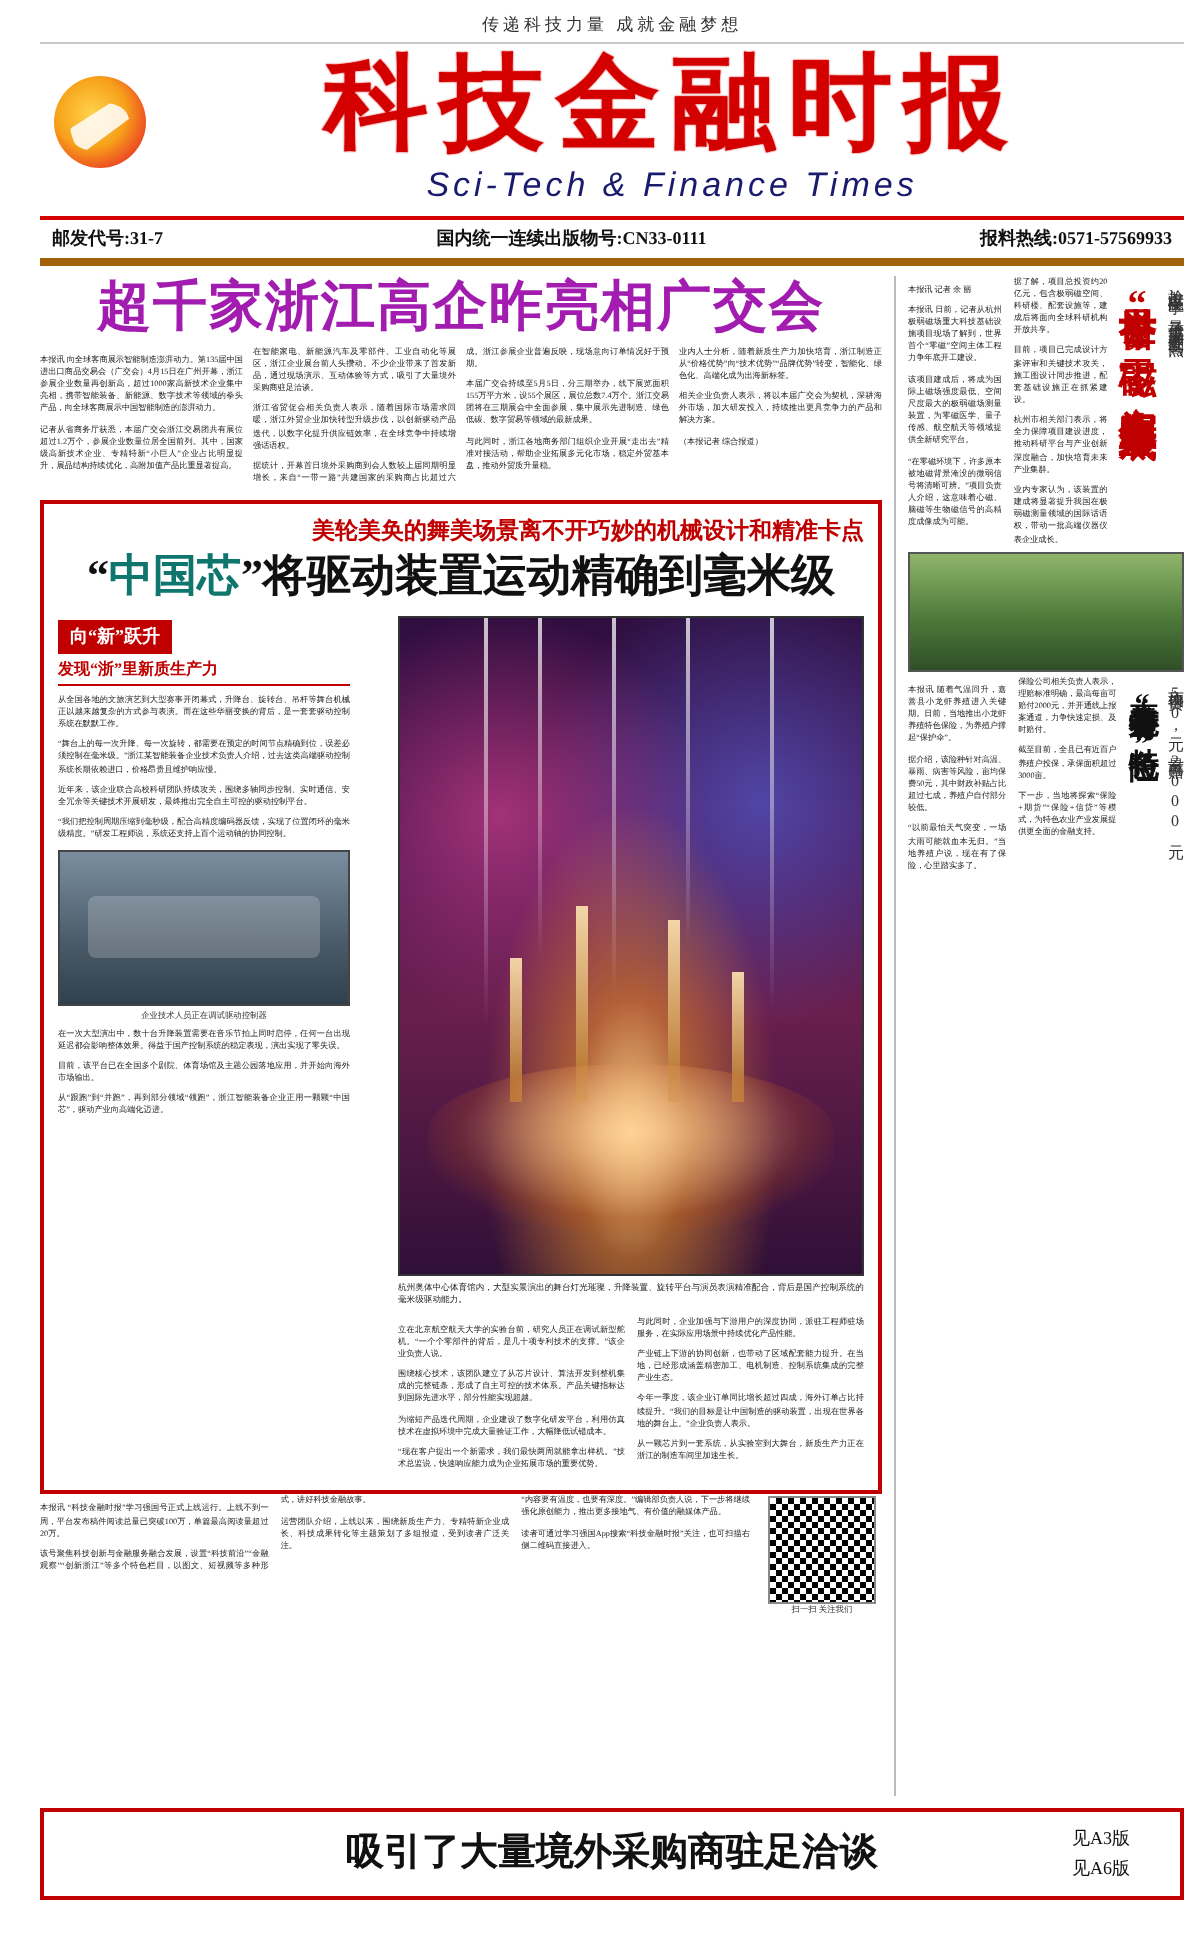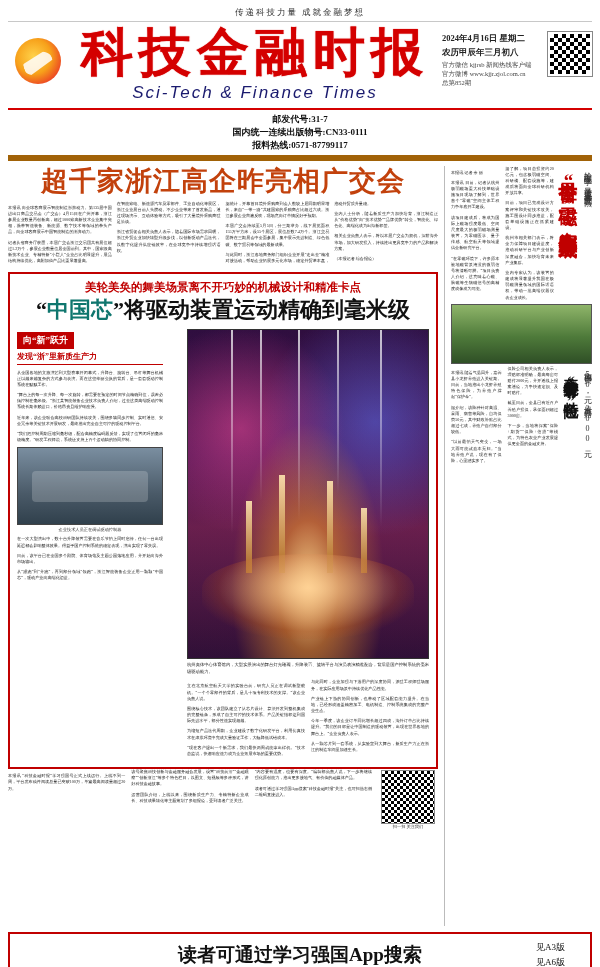--- a/index.html
+++ b/index.html
@@ -4,21 +4,21 @@
 <style>
   html,body{margin:0;padding:0;}
   body{
     width:600px;height:967px;
     background:#ffffff;
     font-family:"Liberation Serif", serif;
     color:#111;
     overflow:hidden;
     position:relative;
   }
-  .page{width:600px;height:967px;position:relative;box-sizing:border-box;padding:4px 8px 0 8px;}
+  .page{width:600px;height:967px;position:relative;box-sizing:border-box;padding:4px 8px 0 20px;}
 
   
   .top-slogan{
     text-align:center;font-size:8.5px;letter-spacing:2px;color:#333;
     padding:3px 0 2px 0;
   }
   .masthead{
     display:flex;align-items:flex-start;justify-content:space-between;
     border-top:1px solid #c8c8c8;
     padding-top:4px;
@@ -48,23 +48,23 @@
   }
   .mast-right{width:150px;font-size:7px;line-height:1.5;color:#222;padding-top:6px;}
   .mast-right .qr{width:40px;height:40px;background:
       repeating-conic-gradient(#000 0 25%, #fff 0 50%) 0 0/8px 8px;
       border:2px solid #fff;outline:1px solid #888;float:right;margin-left:4px;}
   .mast-right .dateline{font-size:8.5px;font-weight:bold;margin-bottom:1px;}
   .mast-right .small{font-size:6.5px;line-height:1.45;color:#444;}
 
   
   .infobar{
-    border-top:2px solid #d40000;border-bottom:6px solid #a16207;
-    margin-top:5px;display:flex;justify-content:space-between;align-items:center;
-    padding:3px 6px;font-size:9px;font-weight:bold;flex-direction:column;
+    border-top:2px solid #d40000;border-bottom:4px solid #a16207;
+    margin-top:5px;display:flex;justify-content:space-between;align-items:flex-end;
+    padding:3px 6px;font-size:9px;font-weight:bold;
   }
   .infobar span{white-space:nowrap;}
 
   
   .body{display:flex;margin-top:5px;height:760px;}
   .colmain{width:436px;padding-right:6px;box-sizing:border-box;}
   .colright{width:148px;border-left:1px solid #bbb;padding-left:6px;box-sizing:border-box;}
 
   
   .tiny{
@@ -72,28 +72,28 @@
     font-family:"Liberation Serif",serif;
   }
   .cols2{column-count:2;column-gap:6px;}
   .cols3{column-count:3;column-gap:6px;}
   .cols4{column-count:4;column-gap:5px;}
 
   
   .kicker{text-align:center;font-size:12px;color:#c00000;margin:6px 0 2px;font-weight:bold;}
   .headline1{
     text-align:center;font-size:27px;font-weight:bold;letter-spacing:1px;
-    color:#c2410c;line-height:1.15;margin-bottom:4px;
+    color:#a21caf;line-height:1.15;margin-bottom:4px;
   }
 
   
   .feature{
     border:2px solid #c00000;margin-top:8px;padding:6px 7px 8px 7px;position:relative;
   }
-  .feature-kicker{text-align:center;font-size:11.5px;color:#c00000;font-weight:bold;margin-bottom:2px;}
+  .feature-kicker{text-align:right;font-size:11.5px;color:#c00000;font-weight:bold;margin-bottom:2px;}
   .feature-head{
     text-align:center;font-size:22px;font-weight:bold;line-height:1.2;margin-bottom:6px;
   }
   .feature-head .red{color:#0f766e;}
   .feat-body{display:flex;gap:24px;}
   .feat-left{width:146px;}
   .feat-right{flex:1;}
   .badge{
     background:#c00000;color:#fff;font-size:9px;font-weight:bold;
     padding:2px 6px;display:inline-block;margin-bottom:2px;
@@ -175,34 +175,26 @@
   <div class="top-slogan">传递科技力量  成就金融梦想</div>
 
   <div class="masthead">
     <div class="mast-left">
       <div class="sunlogo"></div>
     </div>
     <div class="mast-center">
       <div class="mast-title">科技金融时报</div>
       <div class="mast-sub">Sci-Tech &amp; Finance Times</div>
     </div>
-    <div class="mast-right">
-      <div class="qr"></div>
-      <div class="dateline">2024年4月16日 星期二</div>
-      <div class="dateline">农历甲辰年三月初八</div>
-      <div class="small">官方微信 kjjrsb 新闻热线客户端</div>
-      <div class="small">官方微博 www.kjjr.zjol.com.cn</div>
-      <div class="small">总第852期</div>
-    </div>
   </div>
 
   <div class="infobar">
     <span>邮发代号:31-7</span>
     <span>国内统一连续出版物号:CN33-0111</span>
-    <span>报料热线:0571-87799117</span>
+    <span>报料热线:0571-57569933</span>
   </div>
 
   <div class="body">
 
     <div class="colmain">
 
       <div>
         <div class="headline1">超千家浙江高企昨亮相广交会</div>
         <div class="tiny cols4">
           <p>本报讯 向全球客商展示智能制造澎湃动力。第135届中国进出口商品交易会（广交会）4月15日在广州开幕，浙江参展企业数量再创新高，超过1000家高新技术企业集中亮相，携带智能装备、新能源、数字技术等领域的拳头产品，向全球客商展示中国智能制造的澎湃动力。</p>
@@ -325,21 +317,21 @@
           <p>下一步，当地将探索“保险+期货”“保险+信贷”等模式，为特色农业产业发展提供更全面的金融支持。</p>
         </div>
       </div>
 
     </div>
   </div>
 
   <div class="footer">
     <div style="width:44px"></div>
     <div class="footer-lines">
-      <div>读者可通过学习强国App搜索</div>
+      <div>吸引了大量境外采购商驻足洽谈</div>
     </div>
     <div class="footer-ref">
       <div>见A3版</div>
       <div>见A6版</div>
     </div>
   </div>
 
 </div>
 
 </body></html>

